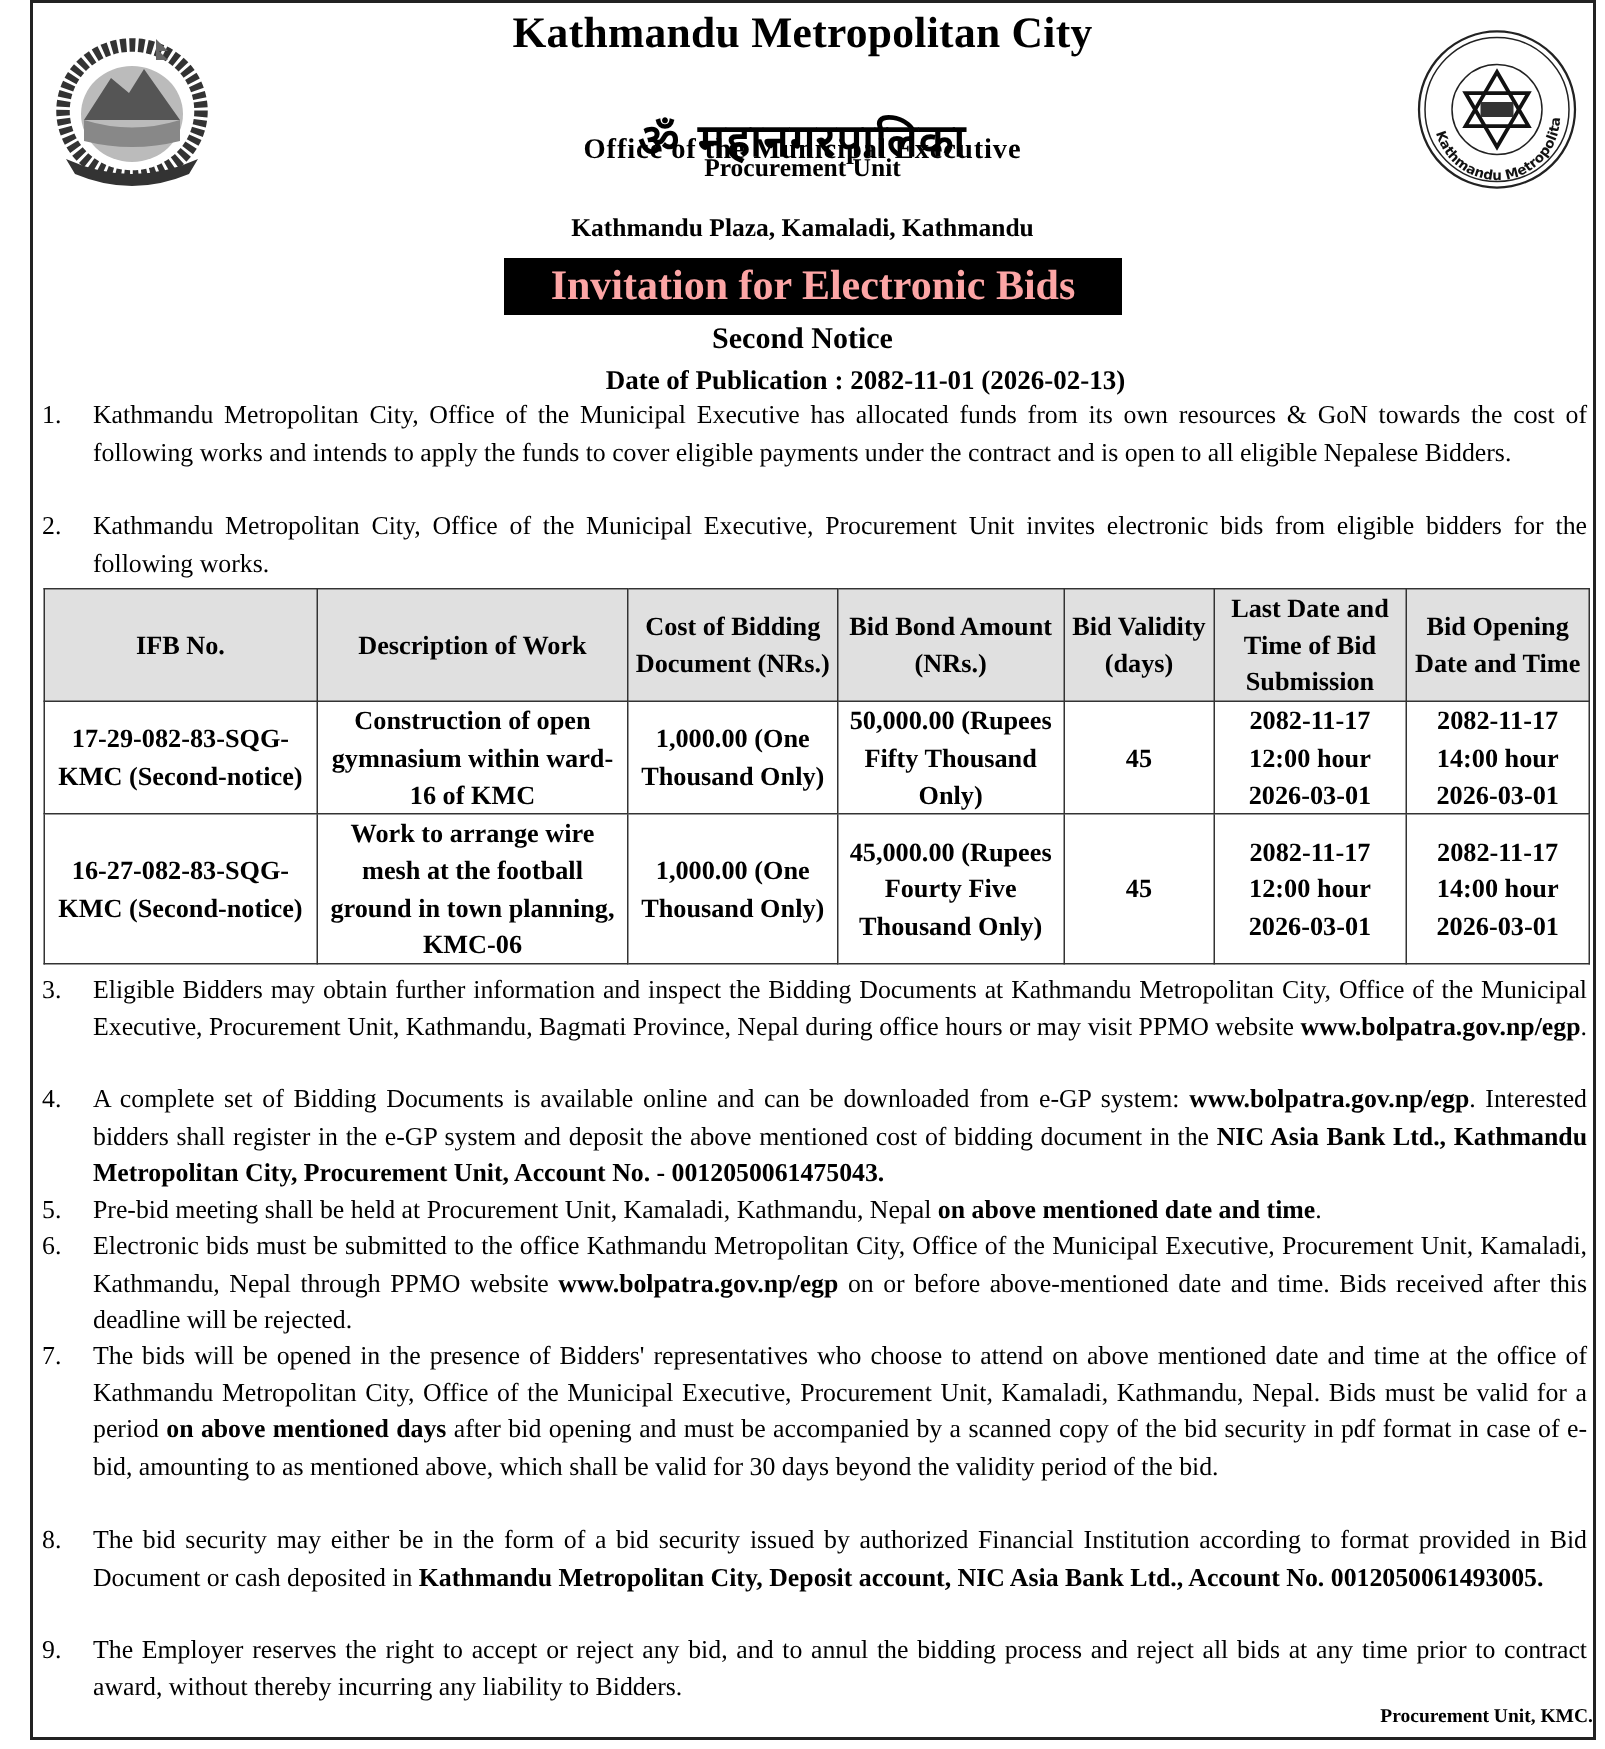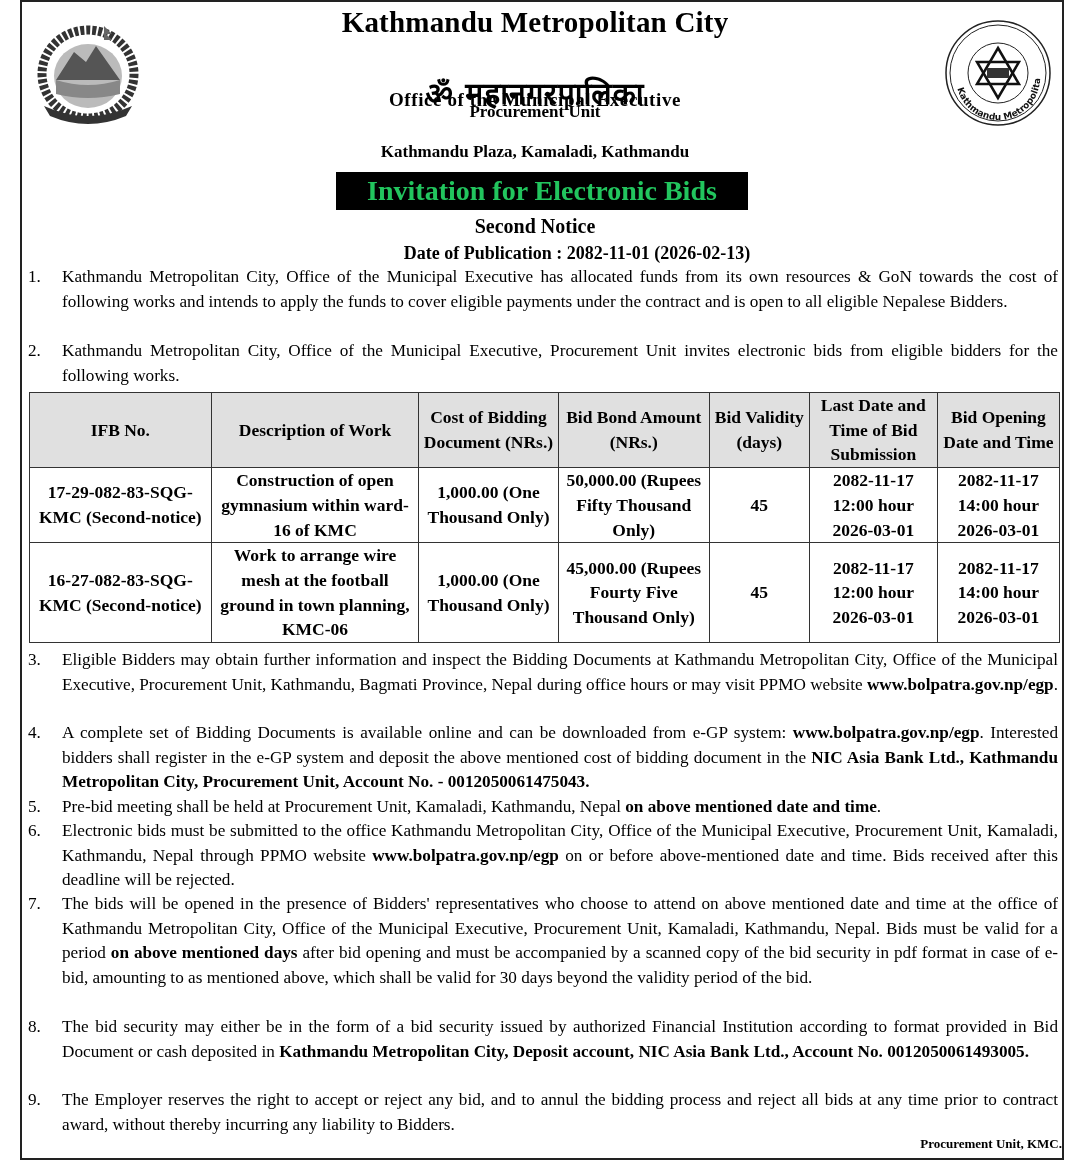--- a/index.html
+++ b/index.html
@@ -13,21 +13,21 @@
   .logo-right { position: absolute; left: 942px; top: 18px; width: 112px; height: 110px; }
 
   .hdr { position: absolute; left: 0; width: 1070px; text-align: center; font-weight: bold; }
   .h-city { top: 6px; font-size: 29px; letter-spacing: 0.2px; }
   .h-nep { top: 28px; font-size: 30px; font-family: "DejaVu Serif", serif; letter-spacing: 1px; margin-top: 44px; }
   .h-office { top: 89px; font-size: 19px; letter-spacing: 0.6px; }
   .h-proc { top: 102px; font-size: 17px; }
   .h-addr { top: 142px; font-size: 17px; }
 
   .banner { position: absolute; left: 336px; top: 172px; width: 412px; height: 38px;
-            background: #000; color: #22c55e; text-align: center; font-weight: bold;
+            background: #000; color: #fca5a5; text-align: center; font-weight: bold;
             font-size: 28px; line-height: 38px; }
   .notice { top: 215px; font-size: 20px; }
   .pubdate { top: 243px; font-size: 18px; padding-left: 42px; }
 
   .item { position: absolute; left: 28px; width: 1030px; font-size: 17.2px; line-height: 24.5px;
           text-align: justify; font-family: "Liberation Serif", serif; }
   .item .num { position: absolute; left: 0; top: 0; }
   .item .txt { margin-left: 34px; display: block; }
   .item b { font-weight: bold; }
 

